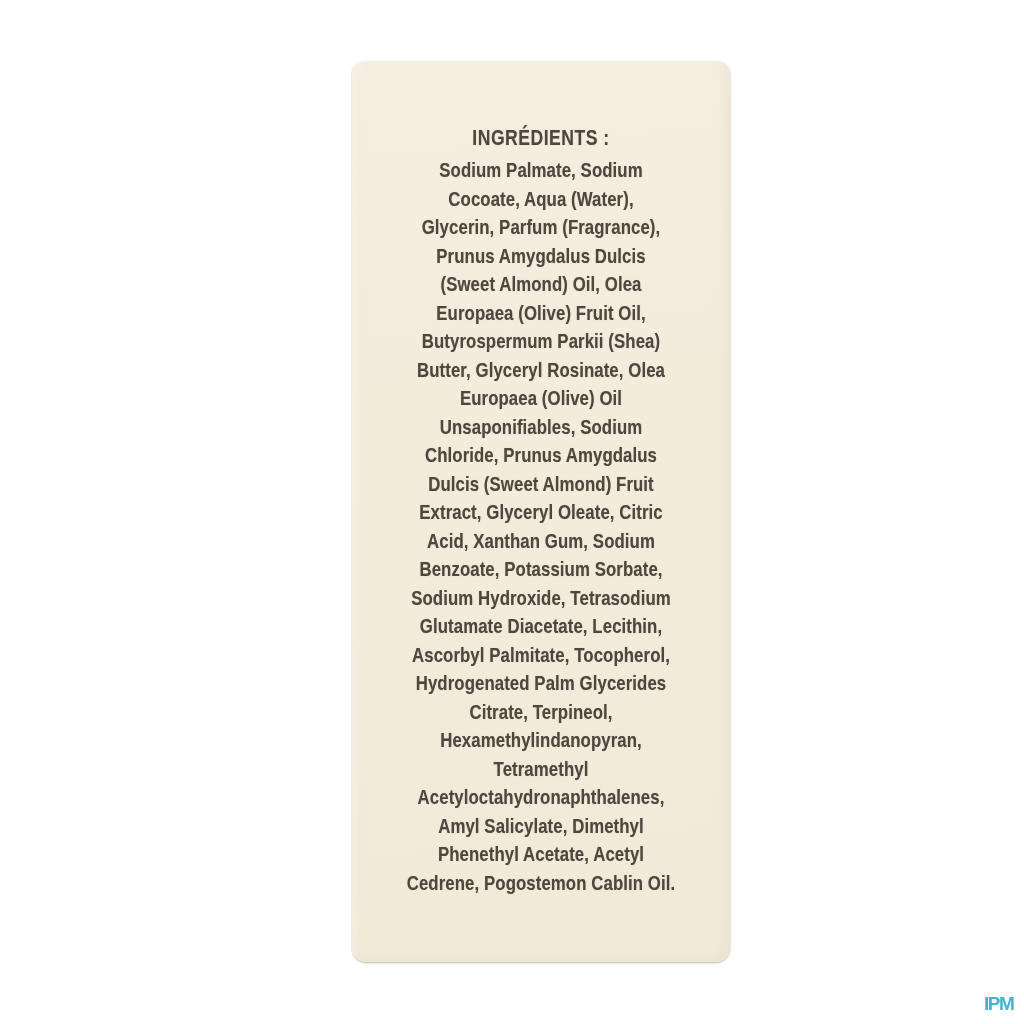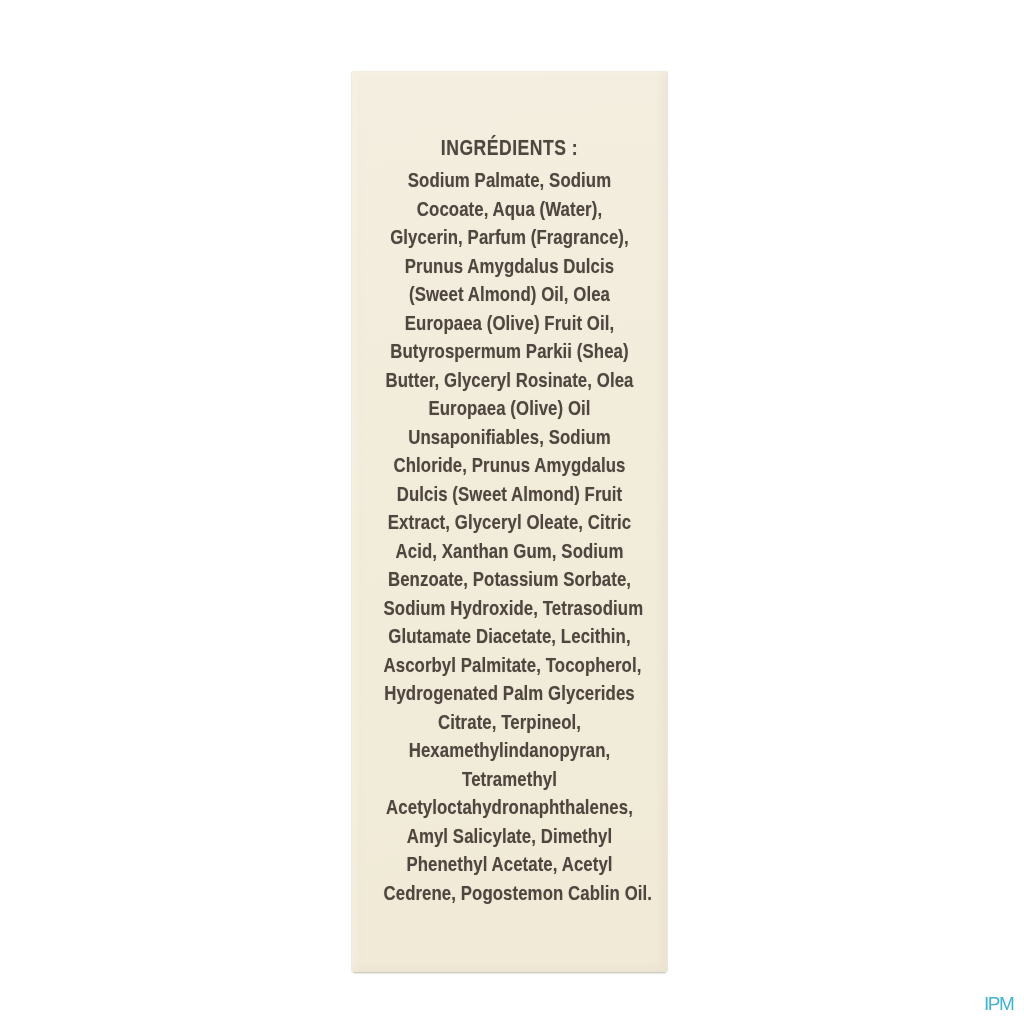--- a/index.html
+++ b/index.html
@@ -13,34 +13,33 @@
   }
   .stage {
     position: relative;
     width: 1024px;
     height: 1024px;
   }
   .box-panel {
     position: absolute;
     left: 352px;
     top: 61px;
-    width: 315px;
+    width: 378px;
     height: 901px;
     background: linear-gradient(175deg,
       #f4eee0 0%,
       var(--panel-bg, #f2ecdb) 40%,
       #f0ead7 100%);
-    border-radius: 2px;
+    border-radius: 14px;
     box-shadow:
       0 2px 2px -1px rgba(140, 130, 110, 0.55),
       1px 0 1px rgba(170, 160, 140, 0.25),
       -1px 0 1px rgba(170, 160, 140, 0.2),
       inset -4px -2px 10px rgba(205, 195, 170, 0.22),
       inset 2px 2px 8px rgba(255, 253, 245, 0.5);
-    margin-top: 10px;
   }
   .label-text {
     position: absolute;
     left: 0;
     right: 0;
     top: 62px;
     transform: scaleX(0.80);
     transform-origin: 50% 0;
     text-align: center;
     color: var(--ink, #4f473f);
@@ -59,21 +58,21 @@
     font-weight: 700;
     letter-spacing: 0.1px;
     line-height: 28.5px;
     white-space: nowrap;
   }
   .watermark {
     position: absolute;
     left: 984px;
     top: 994px;
     font-size: 19px;
-    font-weight: 400;
+    font-weight: 700;
     letter-spacing: -1.5px;
     color: var(--wm-color, #41b4d2);
     line-height: 1;
   }
 </style>
 </head>
 <body>
 
 <div class="stage">
 

